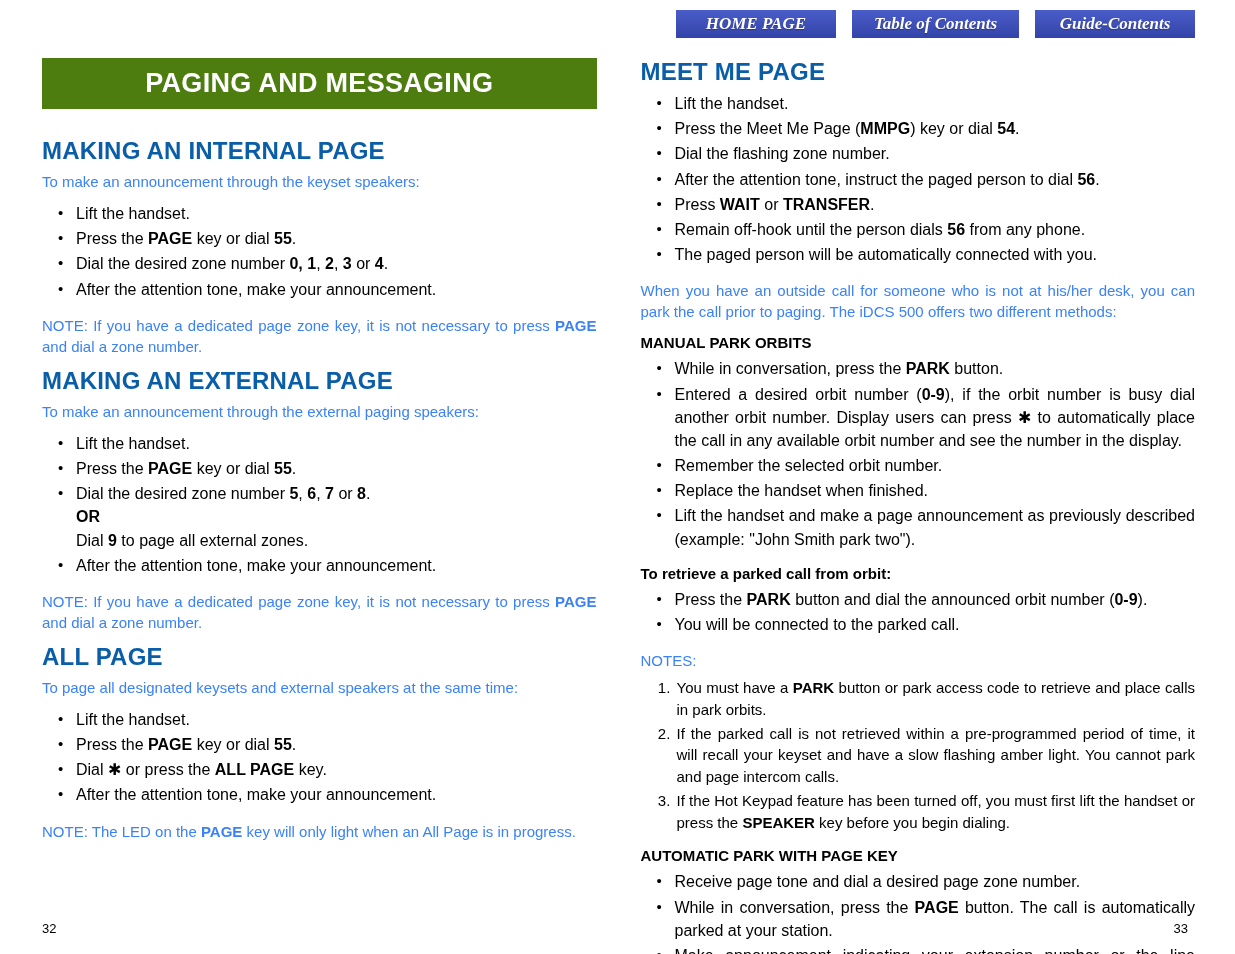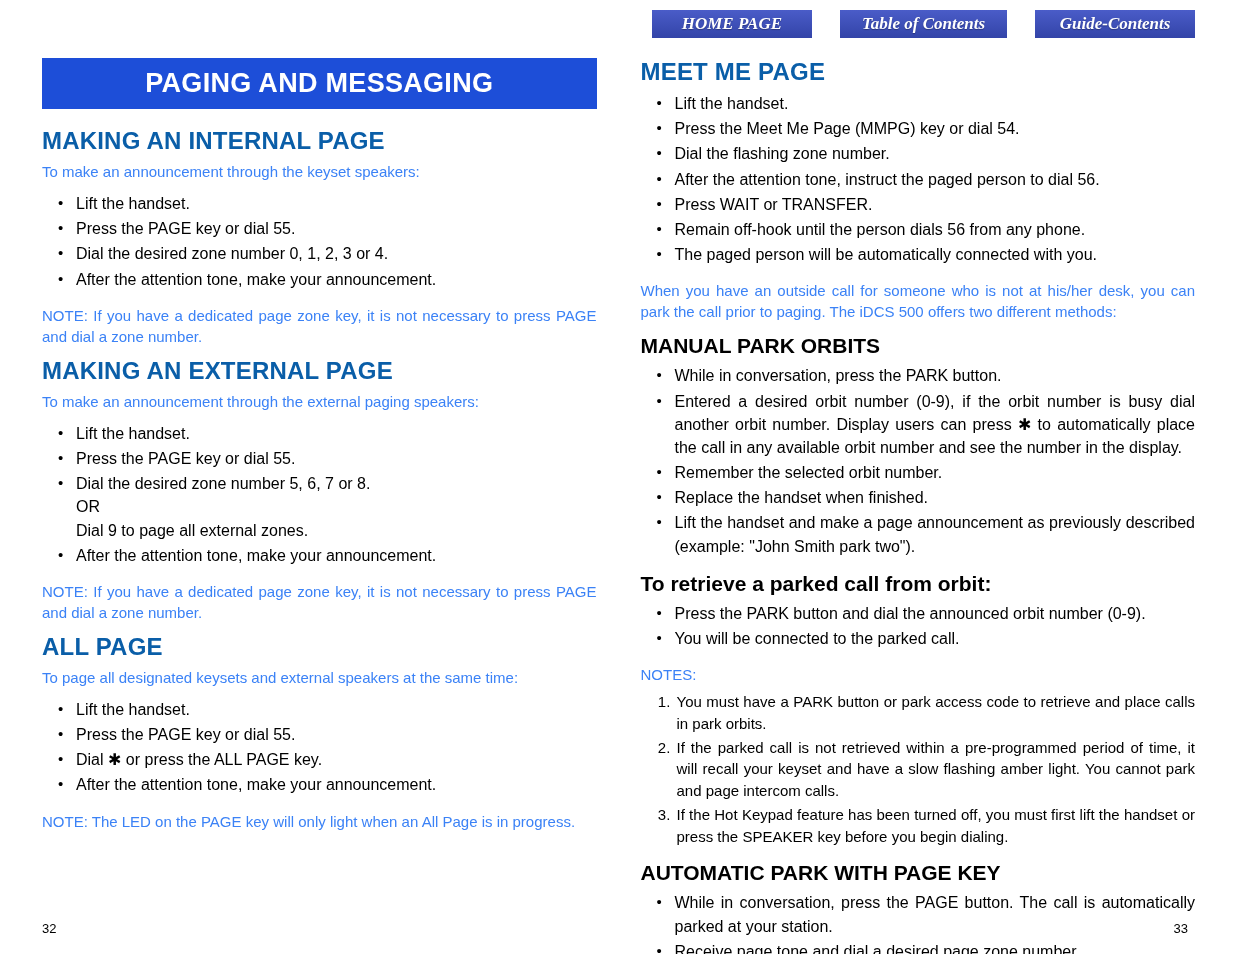--- a/index.html
+++ b/index.html
@@ -9,21 +9,21 @@
       width: 1235px;
       height: 954px;
       position: relative;
       padding: 0;
     }
     .nav-bar {
       position: absolute;
       top: 10px;
       right: 40px;
       display: flex;
-      gap: 28px;
+      gap: 16px;
     }
     .nav-btn {
       background: #3d4db8;
       background: linear-gradient(180deg, #4a5cc8 0%, #3344a8 100%);
       color: #fff;
       font-weight: bold;
       font-size: 17px;
       font-style: italic;
       font-family: Georgia, serif;
       padding: 4px 22px;
@@ -36,48 +36,48 @@
     .columns {
       display: flex;
       position: absolute;
       top: 58px;
       left: 42px;
       right: 40px;
       gap: 44px;
     }
     .col { flex: 1; min-width: 0; }
     .banner {
-      background: #1d4ed8;
+      background: #4d7c0f;
       color: #fff;
       font-weight: bold;
       font-size: 27px;
       padding: 10px 14px;
       text-align: center;
-      margin-bottom: 18px;
+      margin-bottom: 28px;
       letter-spacing: 0.3px;
     }
     .h2 {
       color: #0a5ea8;
       font-weight: bold;
       font-size: 24px;
       margin-top: 8px;
       margin-bottom: 6px;
       letter-spacing: 0.2px;
     }
     .h2.first { margin-top: 0; }
     .body-text {
       font-size: 15px;
       line-height: 1.4;
       color: #3b82f6;
       margin-bottom: 10px;
       text-align: justify;
     }
     .subhead {
       font-weight: bold;
-      font-size: 21px;
+      font-size: 15px;
       margin-top: 12px;
       margin-bottom: 6px;
     }
     ul.bullets {
       list-style: none;
       margin: 6px 0 14px 0;
       padding-left: 34px;
     }
     ul.bullets li {
       position: relative;
@@ -104,21 +104,21 @@
       padding-left: 2px;
     }
     .page-num {
       position: absolute;
       bottom: 18px;
       font-size: 13px;
       color: #000;
     }
     .page-num.left { left: 42px; }
     .page-num.right { right: 47px; margin-top: 18px; }
-    .b { font-weight: normal; }
+    .b { font-weight: bold; }
   </style>
 </head>
 <body>
 
 <div class="nav-bar">
   <button class="nav-btn">HOME PAGE</button>
   <button class="nav-btn">Table of Contents</button>
   <button class="nav-btn">Guide-Contents</button>
 </div>
 
@@ -189,21 +189,21 @@
 
     <p class="body-text" style="margin-bottom:2px">NOTES:</p>
     <ol class="numbered">
       <li><span>You must have a </span><span class="b">PARK</span><span> button or park access code to retrieve and place calls in park orbits.</span></li>
       <li>If the parked call is not retrieved within a pre-programmed period of time, it will recall your keyset and have a slow flashing amber light. You cannot park and page intercom calls.</li>
       <li><span>If the Hot Keypad feature has been turned off, you must first lift the handset or press the </span><span class="b">SPEAKER</span><span> key before you begin dialing.</span></li>
     </ol>
 
     <div class="subhead">AUTOMATIC PARK WITH PAGE KEY</div>
     <ul class="bullets">
+      <li>Receive page tone and dial a desired page zone number.</li>
       <li><span>While in conversation, press the </span><span class="b">PAGE</span><span> button. The call is automatically parked at your station.</span></li>
-      <li>Receive page tone and dial a desired page zone number.</li>
       <li>Make announcement indicating your extension number or the line number. Hang up.</li>
     </ul>
   </div>
 </div>
 
 <div class="page-num left">32</div>
 <div class="page-num right">33</div>
 
 </body></html>

